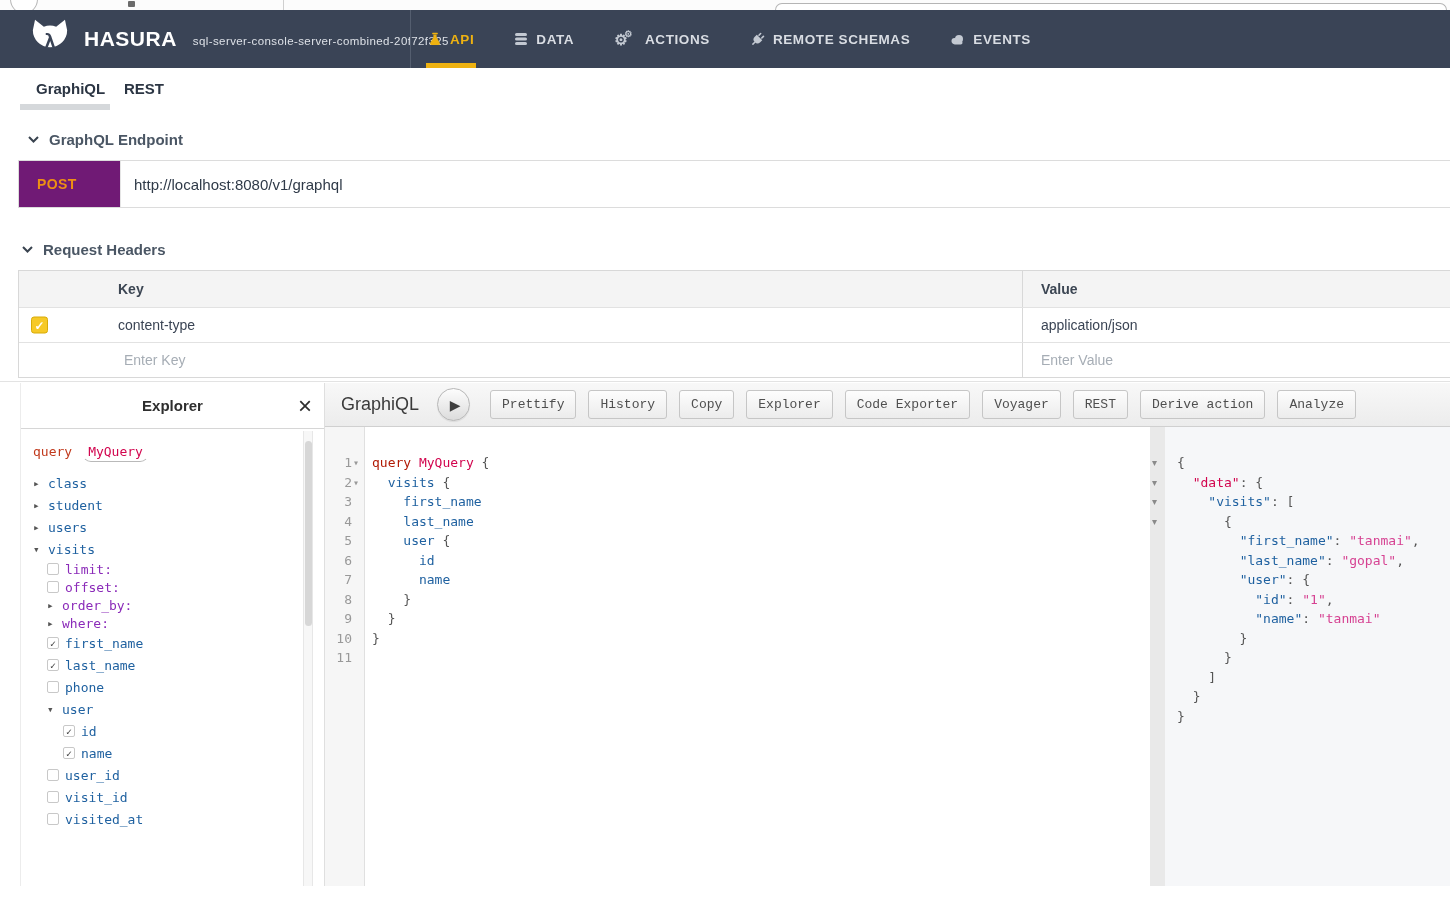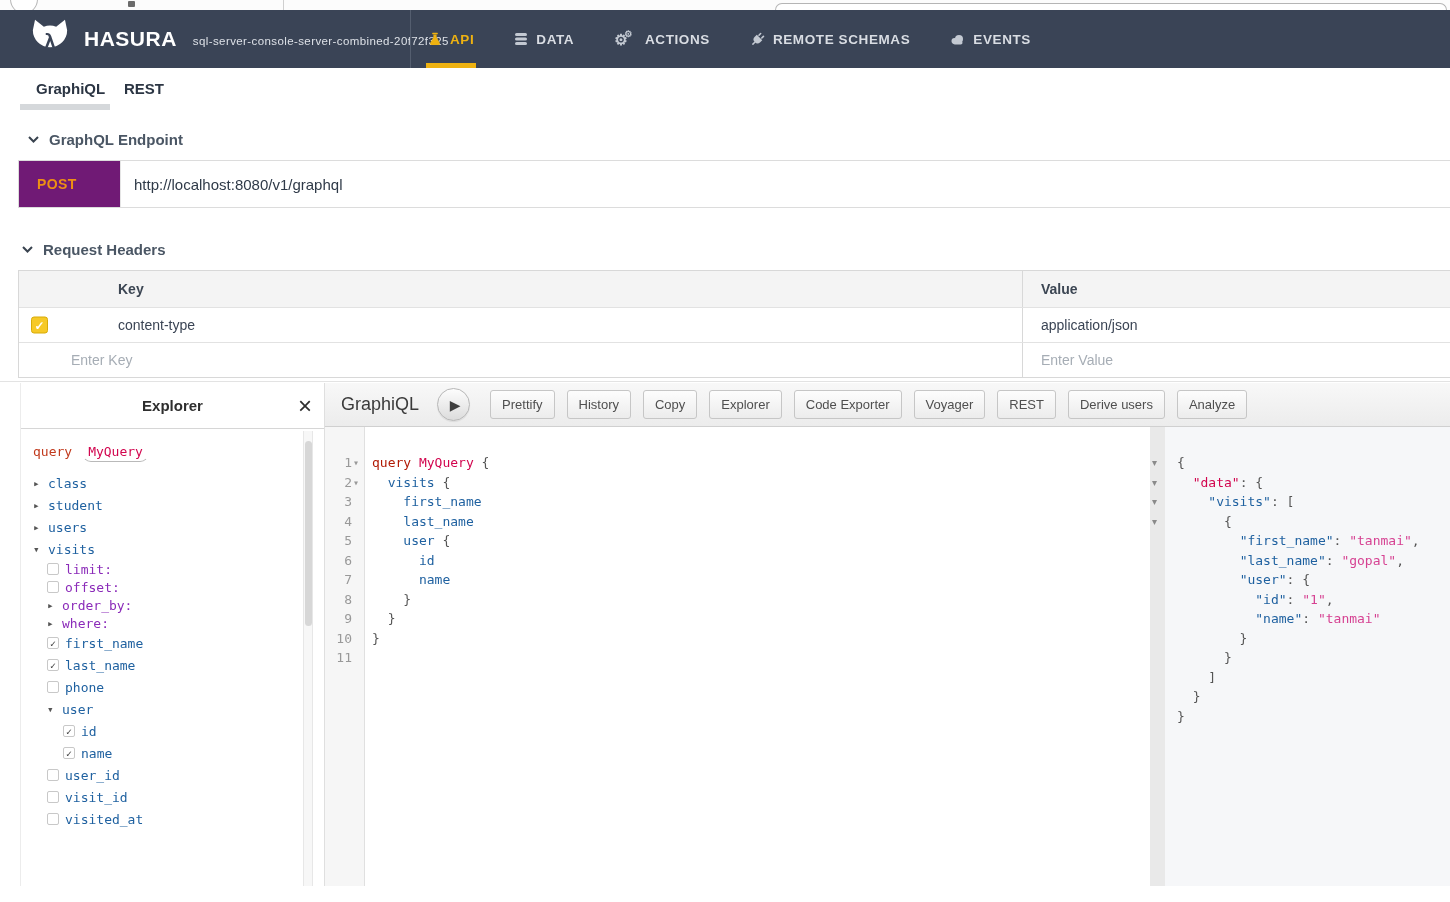--- a/index.html
+++ b/index.html
@@ -48,21 +48,21 @@
   .method-seg { width:102px; background:#701a75; border-right:1px solid #e5e5e5; display:flex; align-items:center; padding-left:18px; color:#ed9013; font-weight:bold; font-size:14px; letter-spacing:0.4px; }
   .url-seg { display:flex; align-items:center; padding-left:13px; color:#2f3a48; font-size:15px; }
 
   
   .hdr-table { position:absolute; left:18px; top:270px; width:1440px; border:1px solid #d8d8d8; font-size:14px; color:#3a4454; }
   .hdr-row { display:flex; height:35px; border-top:1px solid #e2e2e2; background:#fff; }
   .hdr-row.head { height:36px; background:#f4f4f4; border-top:none; font-weight:bold; color:#3c4653; }
   .cell-key { width:1004px; position:relative; display:flex; align-items:center; border-right:1px solid #d8d8d8; }
   .cell-val { flex:1; display:flex; align-items:center; padding-left:18px; }
   .cell-key .ktext { margin-left:99px; }
-  .cell-key.ph .ktext { margin-left:52px; }
+  .cell-key.ph .ktext { margin-left:105px; }
   .placeholder-text { color:#a6adb5; }
   .ycheck { position:absolute; left:12px; top:50%; transform:translateY(-50%); width:17px; height:17px; border-radius:3px; background:#f6c927; border:1px solid #d8ab07; color:#fff; font-size:12px; font-weight:bold; text-align:center; line-height:16px; }
 
   
   .workspace { position:absolute; left:0; top:381px; width:1450px; height:505px; border-top:1px solid #e3e3e3; }
   .mono { font-family:"DejaVu Sans Mono", monospace; }
 
   
   .explorer { position:absolute; left:20px; top:1px; bottom:0; width:305px; background:#fff; border-left:1px solid #ececec; border-right:1px solid #dfdfdf; }
   .explorer-head { position:relative; height:46px; border-bottom:1px solid #d6d6d6; display:flex; align-items:center; justify-content:center; font-size:15px; font-weight:bold; color:#2e2e2e; }
@@ -82,21 +82,21 @@
   .exp-scroll { position:absolute; right:11px; top:48px; bottom:0; width:10px; background:#f7f7f7; border-left:1px solid #e7e7e7; border-right:1px solid #e7e7e7; }
   .exp-thumb { position:absolute; left:1px; width:7px; top:10px; height:185px; background:#d7d7d7; border-radius:4px; }
 
   
   .gpane { position:absolute; left:325px; top:1px; right:0; bottom:0; background:#fff; }
   .gtoolbar { position:absolute; left:0; right:0; top:0; height:44px; background:linear-gradient(#f8f8f8,#ececec); border-bottom:1px solid #d0d0d0; display:flex; align-items:center; }
   .gtitle { font-size:18px; color:#3b3b3b; margin:0 18px 0 16px; }
   .play-btn { width:33px; height:33px; border-radius:50%; background:linear-gradient(#fdfdfd,#dcdcdc); border:1px solid #b7b7b7; display:flex; align-items:center; justify-content:center; cursor:pointer; box-shadow:0 1px 1px rgba(0,0,0,0.08); }
   .play-glyph { color:#3f3f3f; font-size:14px; margin-left:3px; }
   .gbuttons { display:flex; gap:12px; margin-left:20px; }
-  .gbtn { font-family:Liberation Sans, sans-serif; font-size:13px; color:#4f4f4f; background:linear-gradient(#fdfdfd,#ececec); border:1px solid #c6c6c6; border-radius:3px; padding:6px 11px; cursor:pointer; white-space:nowrap; }
+  .gbtn { font-family:Liberation Mono, monospace; font-size:13px; color:#4f4f4f; background:linear-gradient(#fdfdfd,#ececec); border:1px solid #c6c6c6; border-radius:3px; padding:6px 11px; cursor:pointer; white-space:nowrap; }
 
   
   .editor { position:absolute; left:0; top:44px; bottom:0; width:825px; background:#fff; overflow:hidden; }
   .gutter-bg { position:absolute; left:0; top:0; bottom:0; width:40px; background:#f6f6f6; border-right:1px solid #e0e0e0; }
   .code-lines { position:absolute; left:0; right:0; top:26px; }
   .cl { position:relative; height:19.5px; line-height:19.5px; font-size:13px; white-space:pre; }
   .cl .ln { position:absolute; left:0; width:27px; text-align:right; color:#999; }
   .cl .fd { position:absolute; left:28px; width:12px; color:#999; font-size:10px; }
   .cl .ct { position:absolute; left:47px; }
   .tk-kw { color:#b11a04; }
@@ -335,21 +335,21 @@
           <span class="play-glyph">▶</span>
         </div>
         <div class="gbuttons">
             <button class="gbtn">Prettify</button>
             <button class="gbtn">History</button>
             <button class="gbtn">Copy</button>
             <button class="gbtn">Explorer</button>
             <button class="gbtn">Code Exporter</button>
             <button class="gbtn">Voyager</button>
             <button class="gbtn">REST</button>
-            <button class="gbtn">Derive users</button>
+            <button class="gbtn">Derive action</button>
             <button class="gbtn">Analyze</button>
           </div>
       </div>
 
       <div class="editor mono">
         <div class="gutter-bg"></div>
         <div class="code-lines" id="editor-lines">
             <div class="cl"><span class="ln">1</span><span class="fd">▾</span><span class="ct"><span class="tk-kw">query</span><span class="tk-pun"> </span><span class="tk-def">MyQuery</span><span class="tk-pun"> {</span></span></div>
             <div class="cl"><span class="ln">2</span><span class="fd">▾</span><span class="ct"><span class="tk-pun">  </span><span class="tk-prop">visits</span><span class="tk-pun"> {</span></span></div>
             <div class="cl"><span class="ln">3</span><span class="ct"><span class="tk-pun">    </span><span class="tk-prop">first_name</span></span></div>

